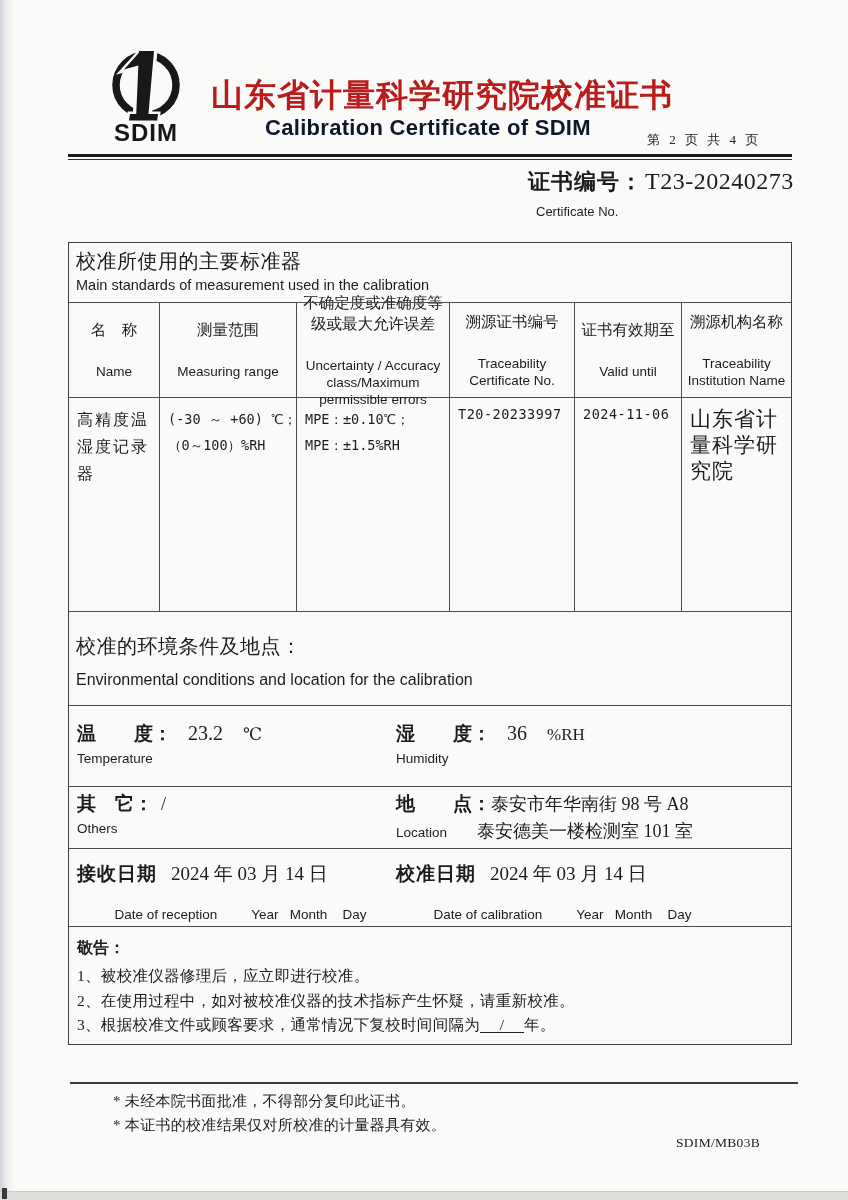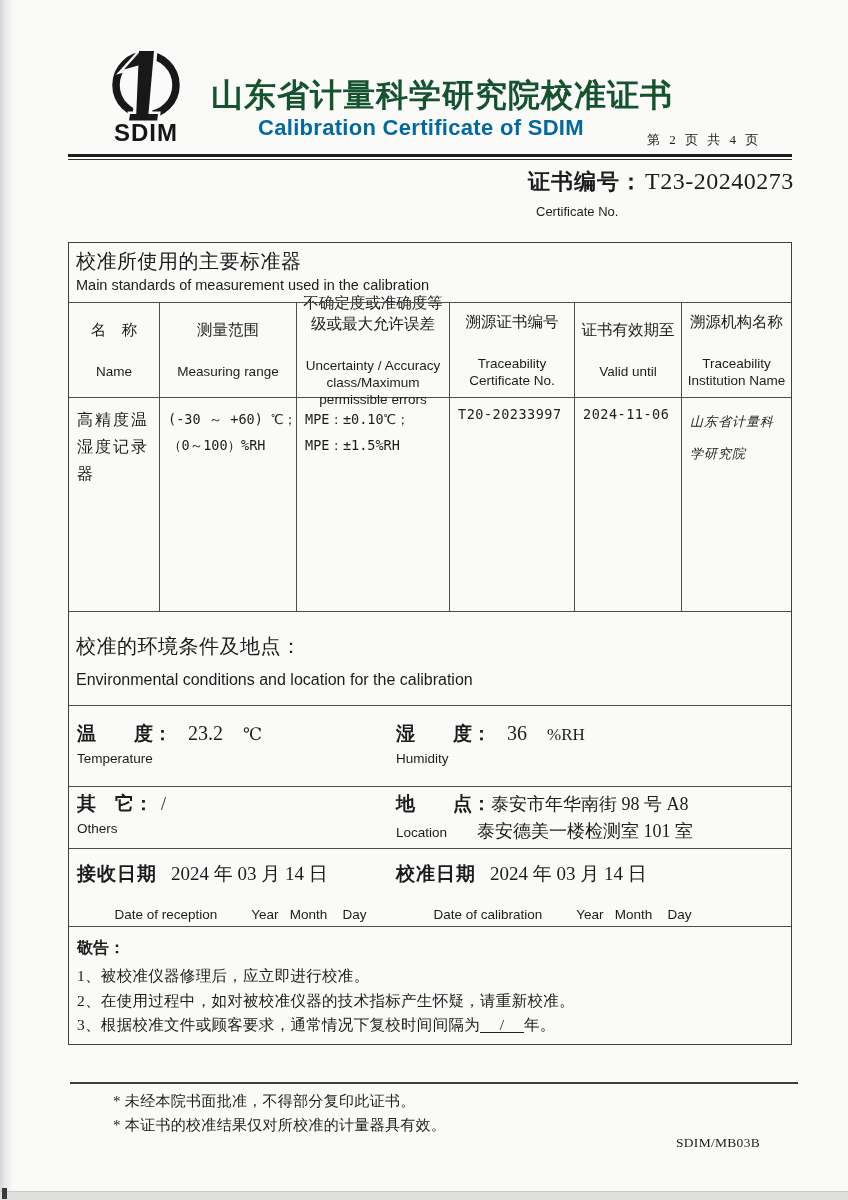--- a/index.html
+++ b/index.html
@@ -22,27 +22,27 @@
 
   
   .logo { position:absolute; left:98px; top:47px; width:96px; text-align:center; }
   .logo svg { display:block; margin:0 auto; }
   .logo-word {
     font-family:"Liberation Sans","DejaVu Sans",sans-serif;
     font-weight:900; font-size:24px; letter-spacing:1px; color:#161616; margin-top:-12px;
   }
   .title-zh {
     position:absolute; left:211px; top:74px;
-    font-size:32px; font-weight:700; letter-spacing:1px; color:#14532d;
+    font-size:32px; font-weight:700; letter-spacing:1px; color:#b91c1c;
     font-family:"Liberation Serif","DejaVu Serif",serif;
   }
   .title-en {
-    position:absolute; left:258px; top:115px;
-    font-family:"Liberation Sans","DejaVu Sans",sans-serif;
-    font-size:22px; font-weight:700; letter-spacing:0.3px; color:#0369a1;
+    position:absolute; left:265px; top:115px;
+    font-family:"Liberation Sans","DejaVu Sans",sans-serif;
+    font-size:22px; font-weight:700; letter-spacing:0.3px; color:#0f172a;
   }
   .page-indicator {
     position:absolute; left:647px; top:131px;
     font-size:13px; letter-spacing:3px; color:#222; white-space:pre;
   }
   .double-rule {
     position:absolute; left:68px; top:154px; width:724px; height:6px;
     border-top:3px solid #1d1d1d; border-bottom:1.4px solid #2c2c2c;
   }
   .cert-block { position:absolute; left:528px; top:167px; }
@@ -83,21 +83,21 @@
     border-bottom:1.2px solid #4d4d4d;
     display:flex; flex-direction:column; align-items:center; justify-content:center;
     text-align:center; padding:2px 3px;gap:23px;
   }
   .th .zh { font-size:15.5px; line-height:21px; font-weight:500; }
   .th .en { font-size:13.5px; line-height:17px; font-weight:400; }
   .td { padding:8px 6px 0 8px; }
   .td-name { font-size:16px; line-height:27px; letter-spacing:2px; }
   .td-range div, .td-mpe div { font-size:13.5px; line-height:26px; white-space:nowrap; }
   .td-cert, .td-valid { font-size:13.5px; letter-spacing:0.5px; }
-  .td-inst { font-size:13px; line-height:32px; letter-spacing:1px;font-style:italic; }
+  .td-inst { font-size:21px; line-height:26px; letter-spacing:1px; }
 
   .sec-env-title { height:94px; padding:21px 0 0 7px; }
   .env-zh { font-size:20px; font-weight:500; letter-spacing:0.5px; }
   .env-en { font-size:16px; margin-top:11px; }
 
   .sec-temp { height:81px; }
   .sec-others { height:62px; }
   .sec-dates { height:79px; }
   .sec-notice { height:117px; border-bottom:none; padding:11px 10px 0 8px; }
 

